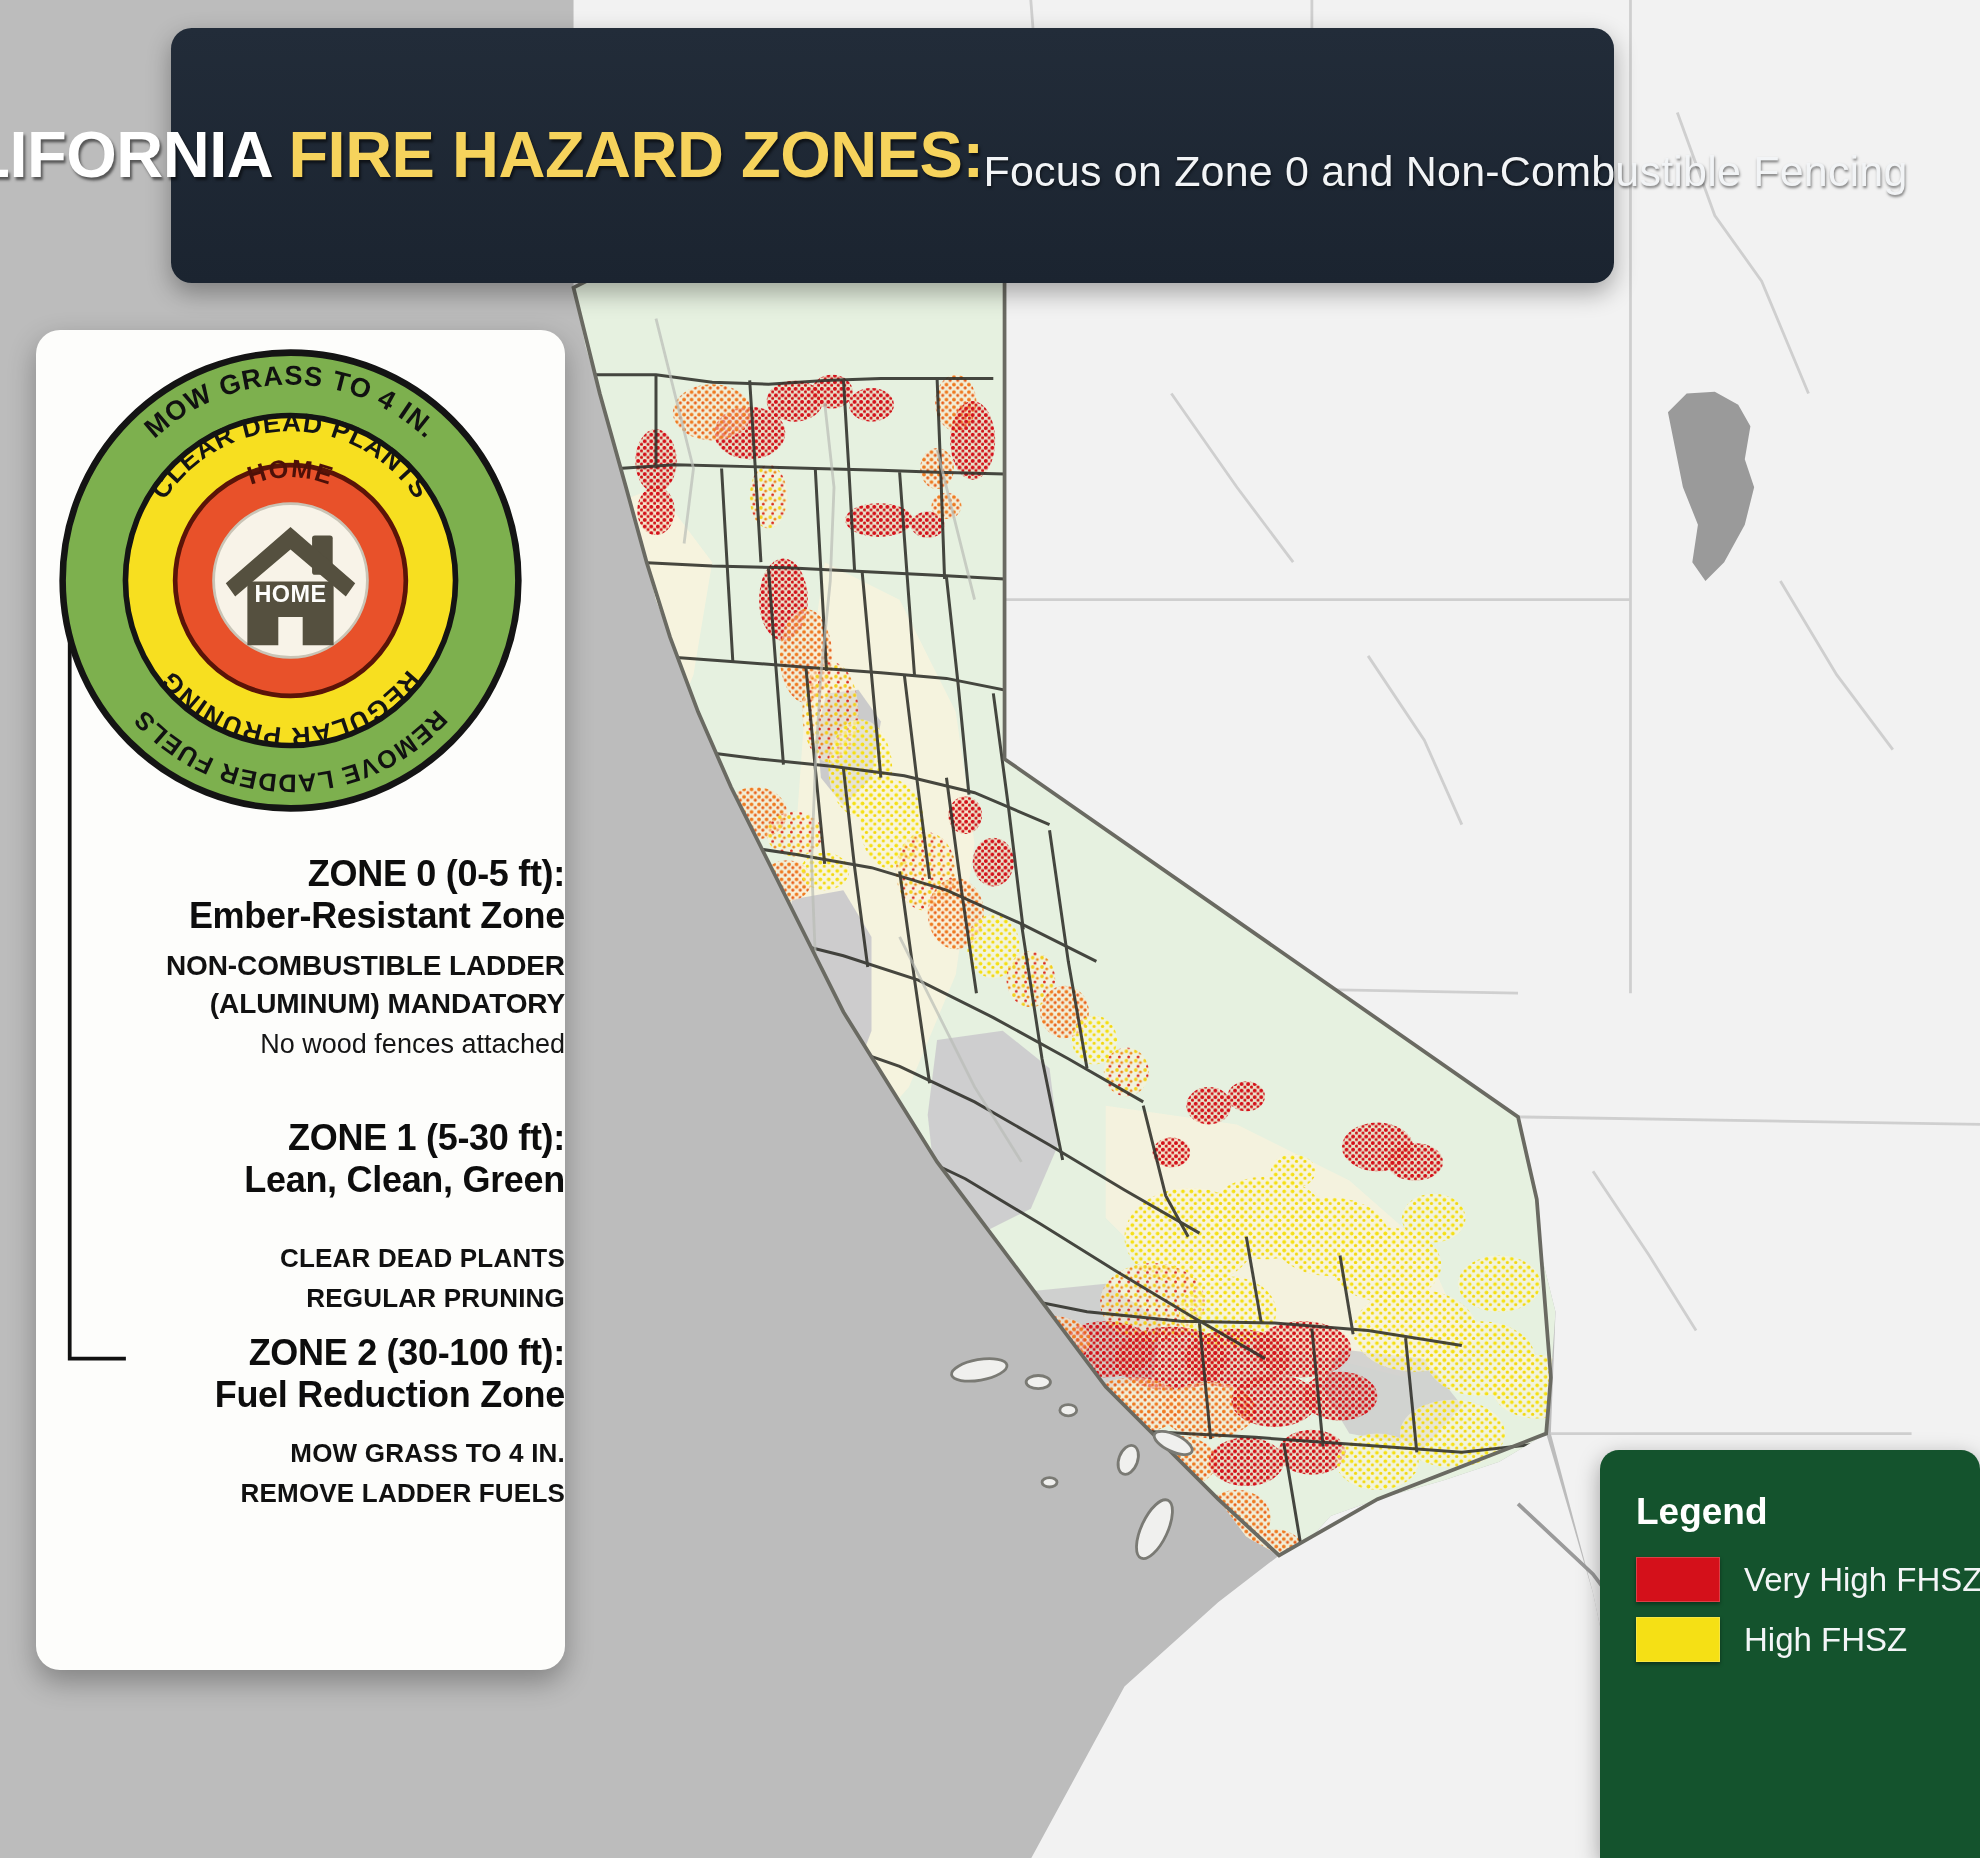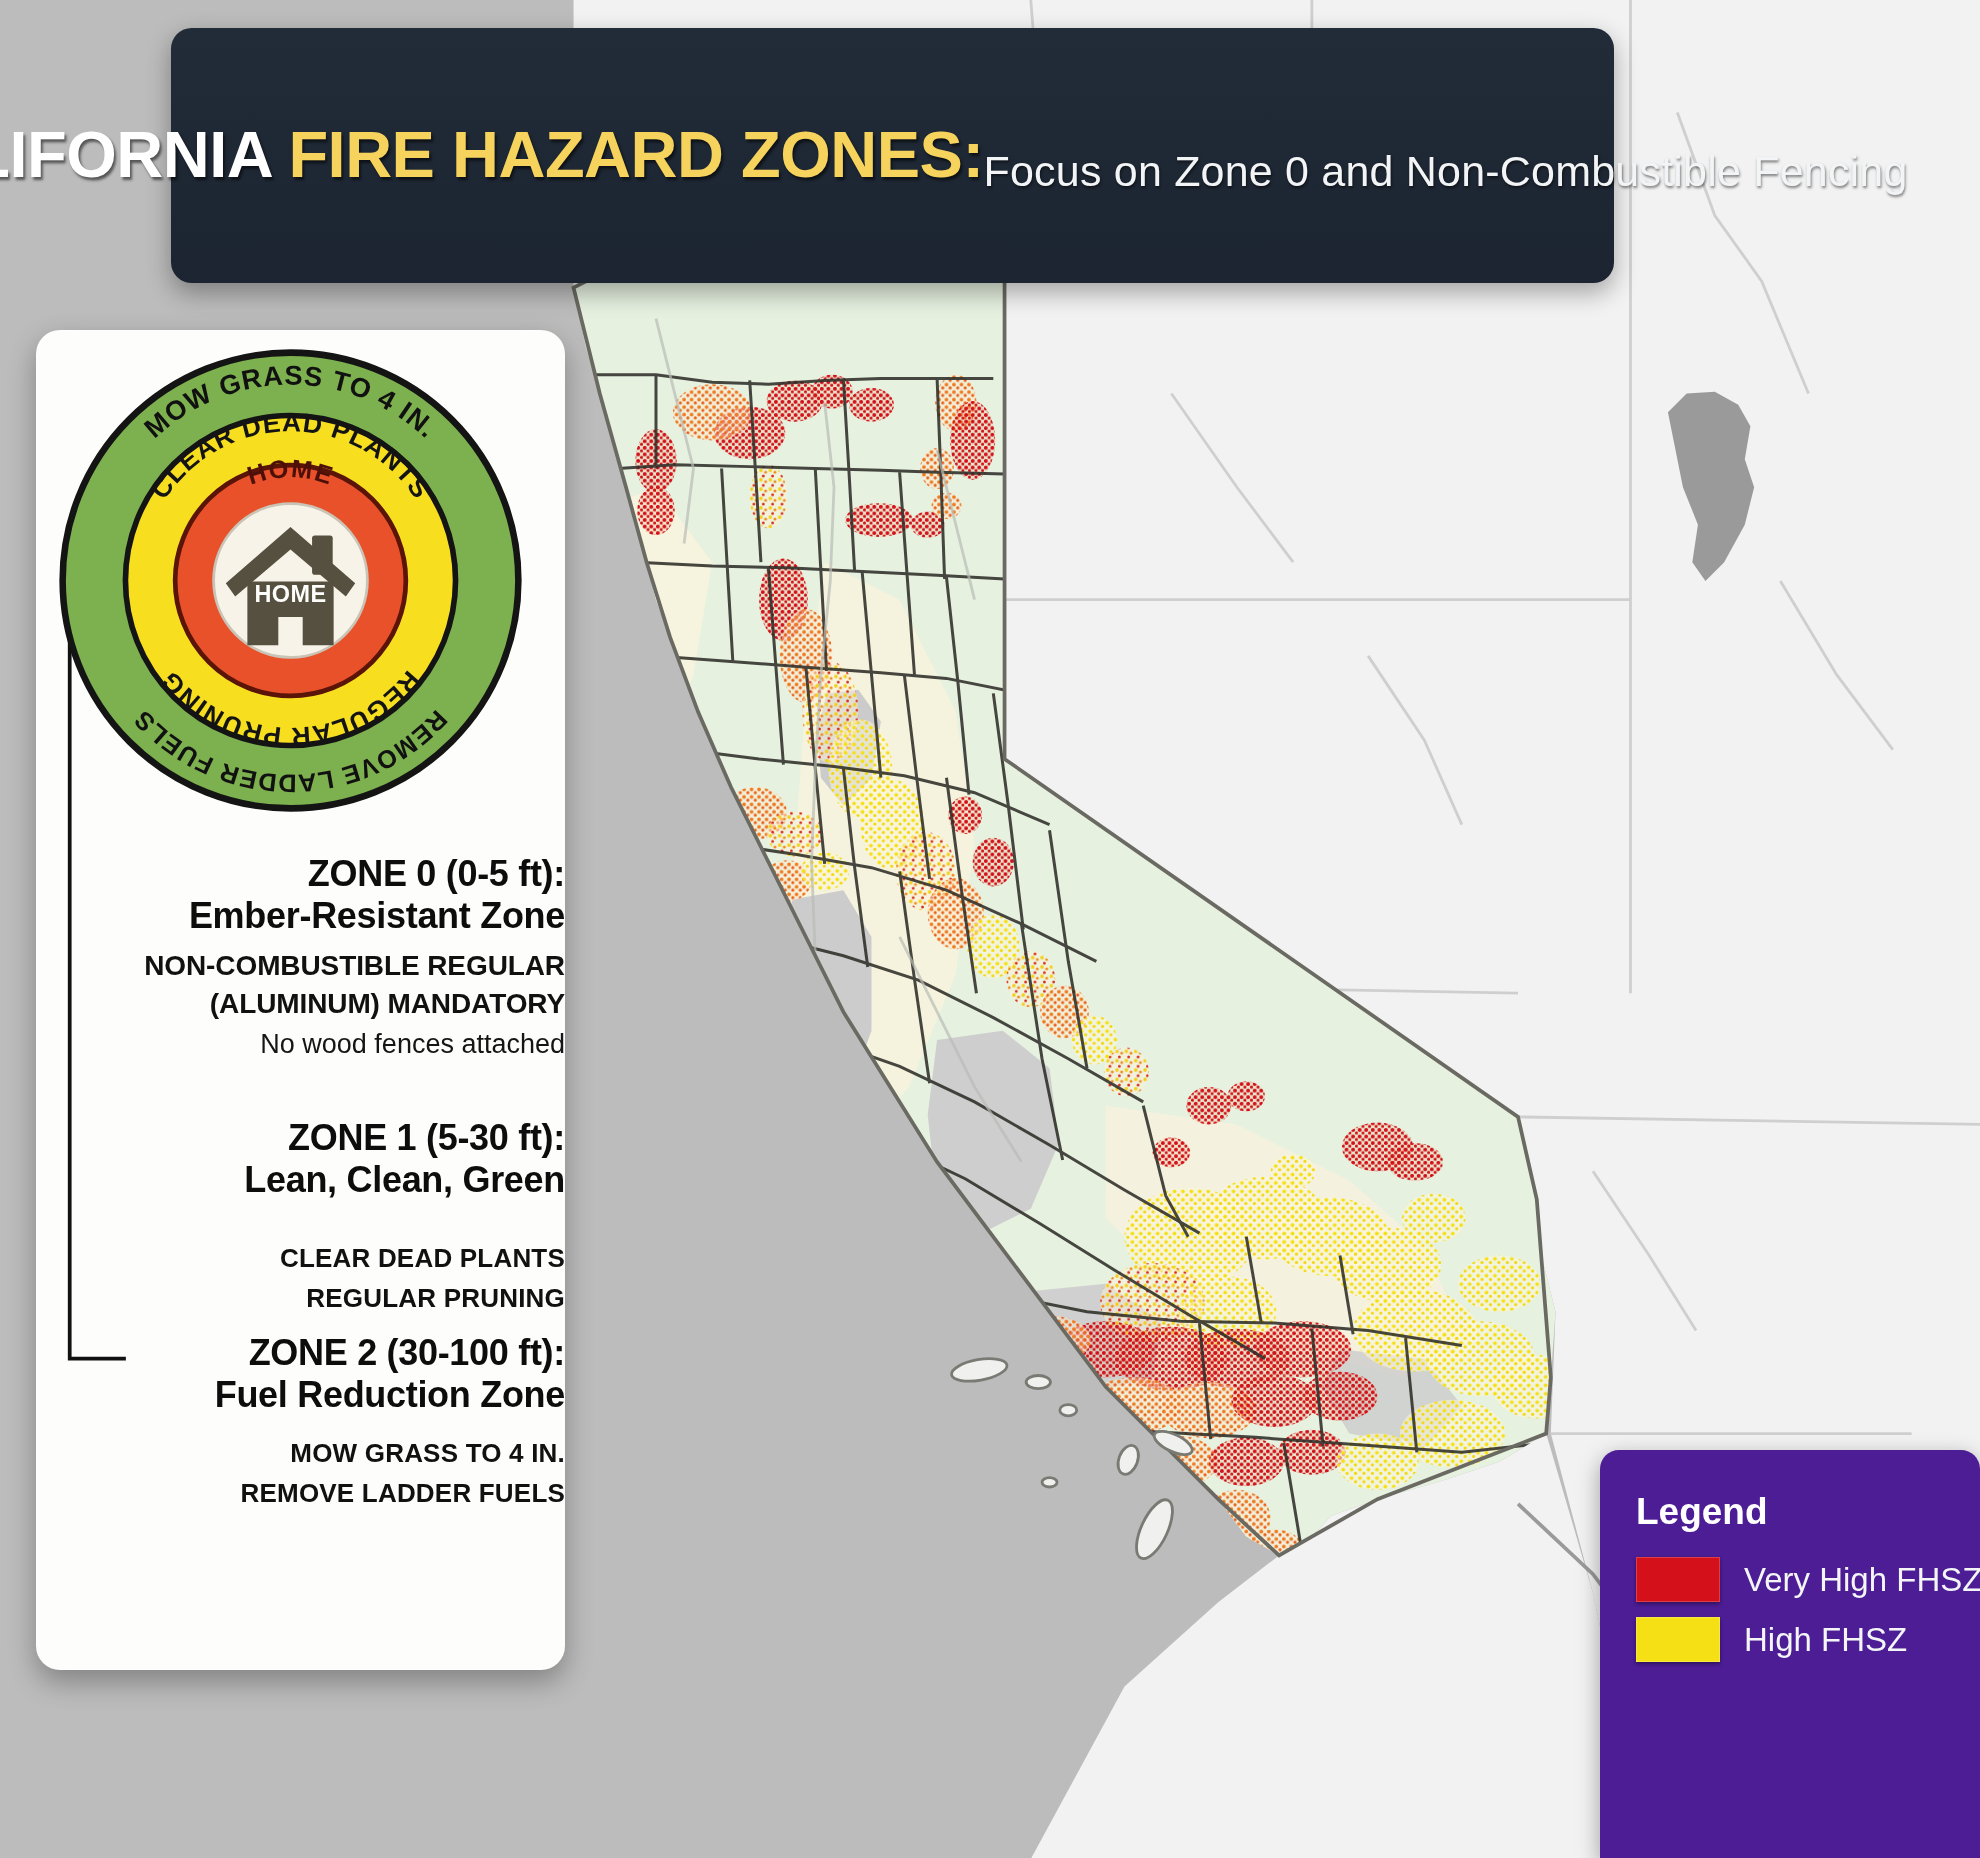--- a/index.html
+++ b/index.html
@@ -63,21 +63,21 @@
     font-weight:bold;font-size:26px;color:#111;line-height:1.54;margin-top:15px;
     letter-spacing:0.2px;
   }
 
   
   .bracket{position:absolute;left:0;top:0;width:529px;height:1340px;pointer-events:none;}
 
   
   .legend-box{
     position:absolute;left:1600px;top:1450px;width:380px;height:408px;
-    background:#4c1d95;border-radius:19px 19px 0 0;
+    background:#14532d;border-radius:19px 19px 0 0;
     box-shadow:0 7.5px 22.5px rgba(0,0,0,.35);
     z-index:30;padding:41px 0 0 0;box-sizing:border-box;
   }
   .legend-title{
     color:#fff;font-weight:bold;font-size:37px;margin-left:36px;margin-bottom:24px;
   }
   .legend-row{display:flex;align-items:center;margin:0 0 15px 36px;}
   .legend-swatch{
     width:82px;height:43px;border:1.9px solid rgba(255,255,255,.20);
     box-shadow:0 1.9px 3.7px rgba(0,0,0,.4);flex:none;
@@ -402,21 +402,21 @@
           <path d="M249,192 L318,252 L308,266 L249,216 L190,266 L180,252 Z"></path>
           <path d="M203,250 L295,250 L295,318 L262,318 L262,288 L236,288 L236,318 L203,318 Z"></path>
         </g>
         <text x="249" y="272" text-anchor="middle" font-size="25" font-weight="bold" fill="#fdfdfb" font-family="Liberation Sans, sans-serif" letter-spacing="0.5">HOME</text>
       </svg>
     </div>
 
     <div class="zone-block" style="top:523px">
       <div class="zone-head">ZONE 0 (0-5 ft):</div>
       <div class="zone-head">Ember-Resistant Zone</div>
-      <div class="zone-sub-caps">NON-COMBUSTIBLE REGULAR</div>
+      <div class="zone-sub-caps">NON-COMBUSTIBLE LADDER</div>
       <div class="zone-sub-caps" style="margin-top:1.9px">(ALUMINUM) MANDATORY</div>
       <div class="zone-sub-small" style="margin-top:5.6px">No wood fences attached</div>
     </div>
 
     <div class="zone-block" style="top:787px">
       <div class="zone-head">ZONE 1 (5-30 ft):</div>
       <div class="zone-head">Lean, Clean, Green</div>
       <div class="zone-bullets" style="margin-top:37px">
         <div>CLEAR DEAD PLANTS</div>
         <div>REGULAR PRUNING</div>

